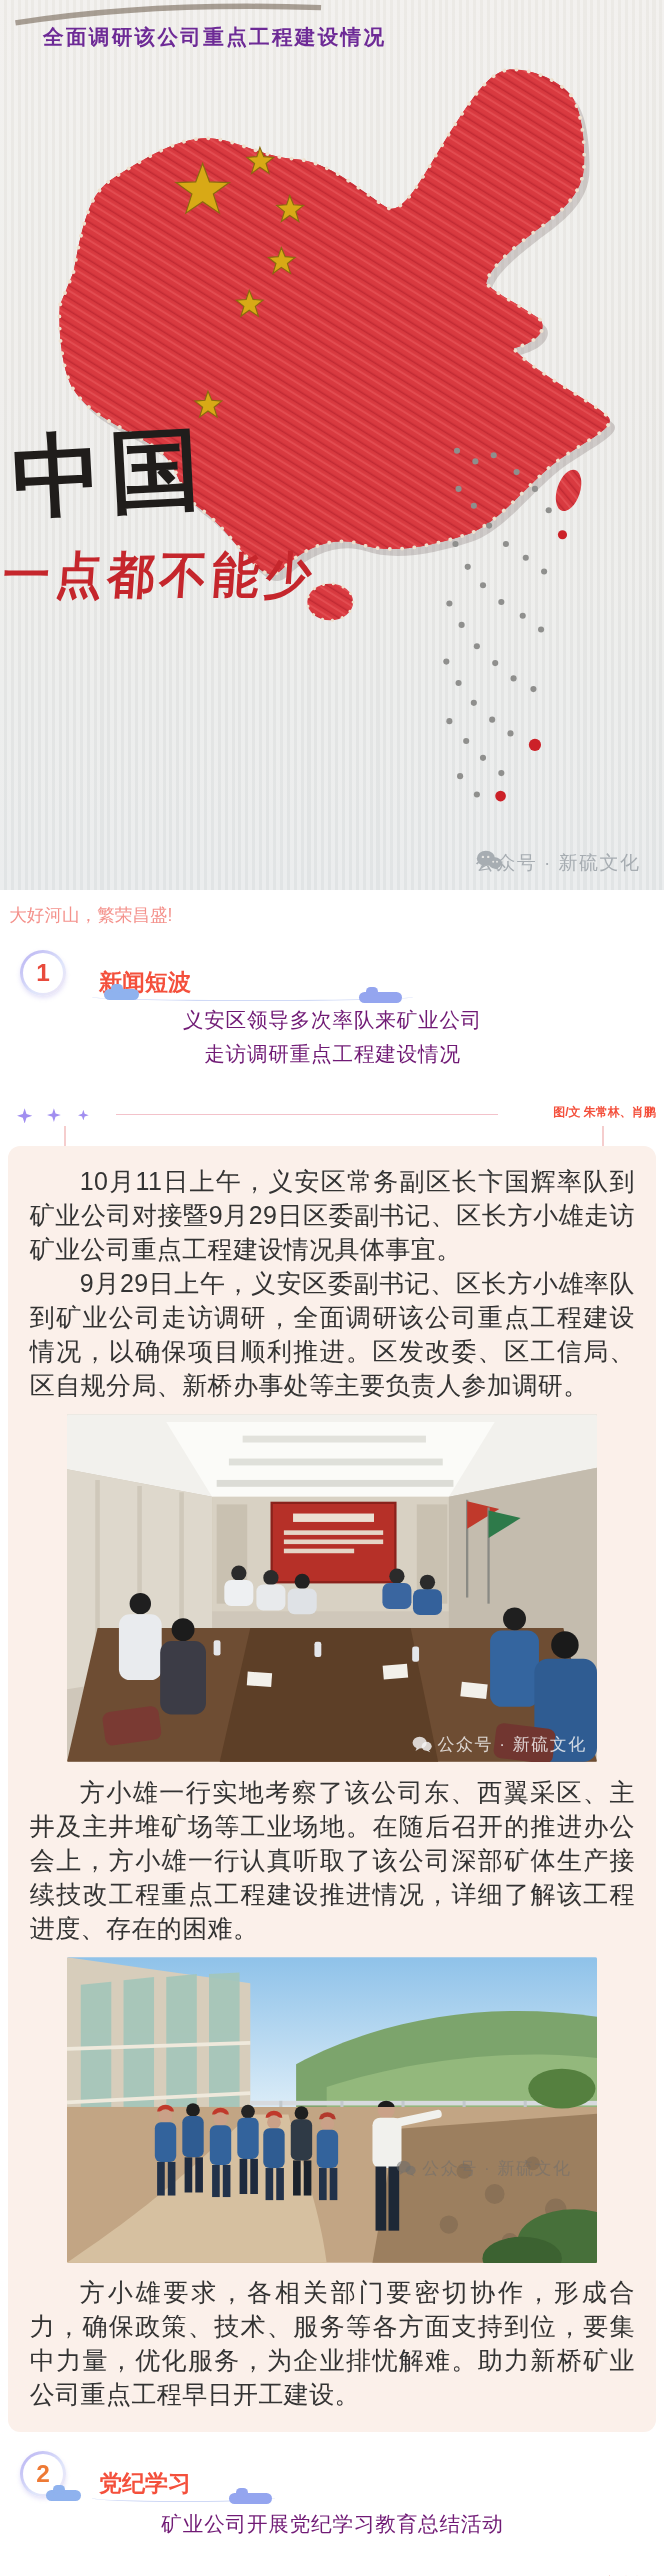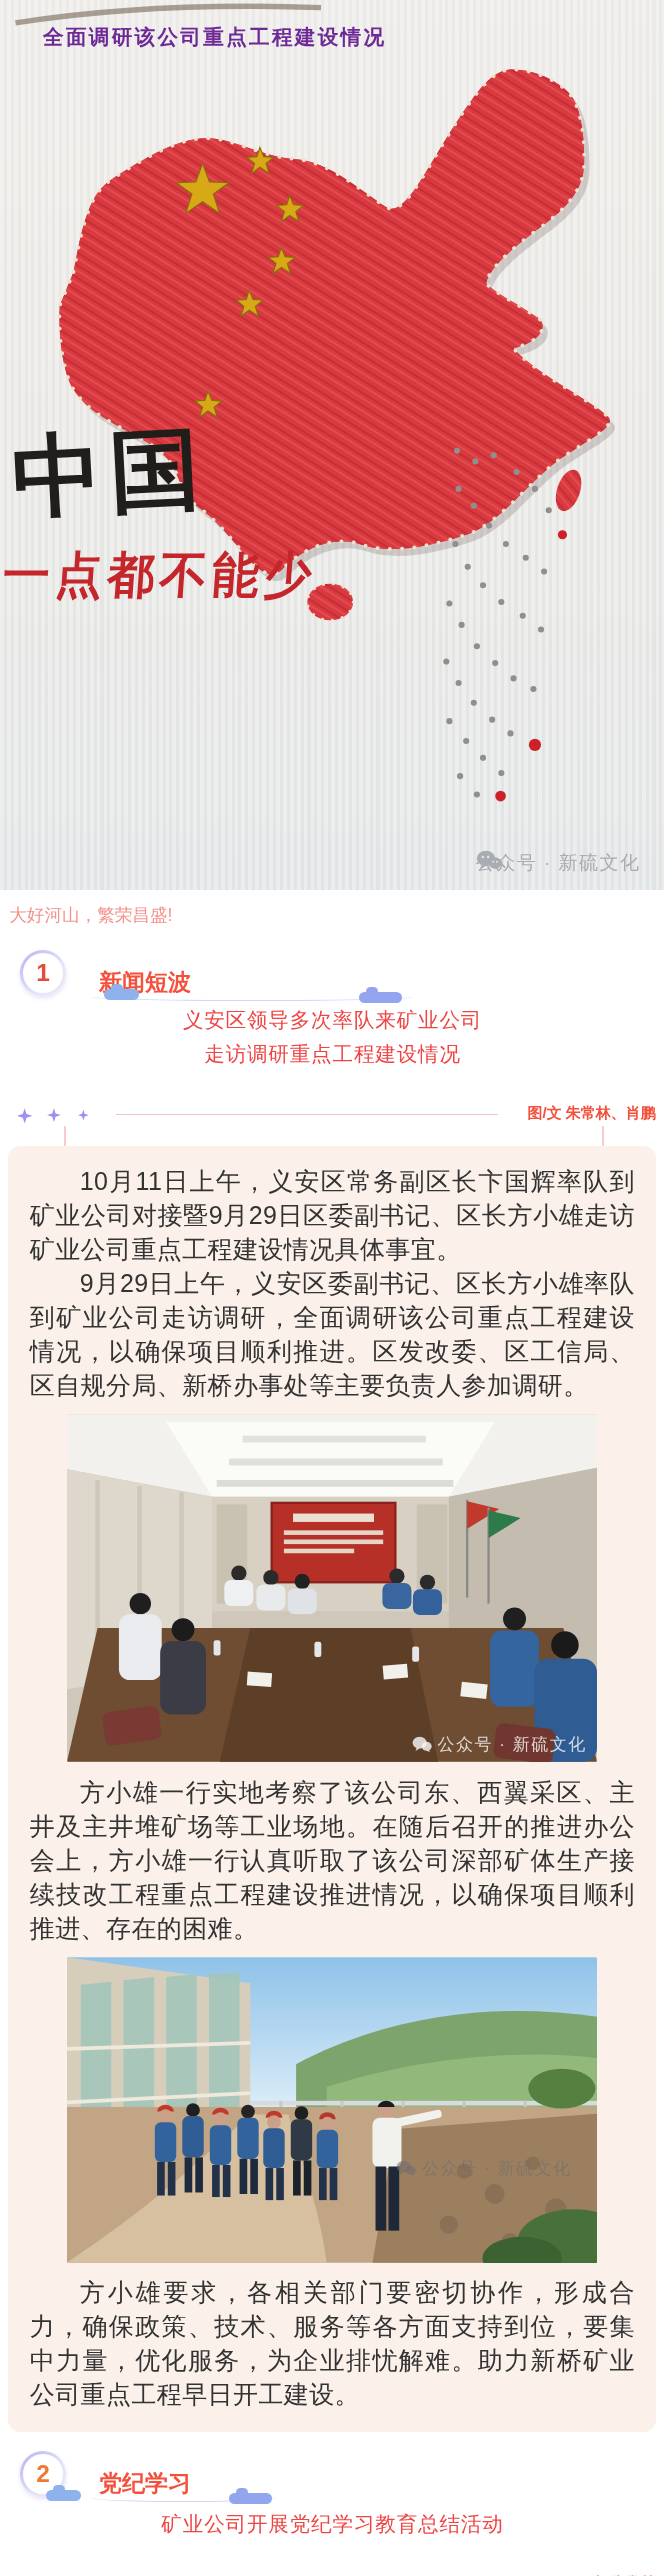--- a/index.html
+++ b/index.html
@@ -44,30 +44,30 @@
   .cloud{position:absolute;height:10.7px;border-radius:7.6px;}
   .cloud::before{content:"";position:absolute;top:-5.3px;left:6.9px;width:12.2px;height:9.2px;
     border-radius:6.1px;background:inherit;}
   .cloud-a{left:104px;bottom:-3.1px;width:35px;background:#8fb2ee;}
   .cloud-b{left:359px;bottom:-6.1px;width:43px;background:#94a5ef;}
   .swoosh{position:absolute;left:92px;bottom:-4.6px;width:321px;height:7.6px;
     border-bottom:1.5px solid #cfd9f6;border-radius:50%;}
 
   
   .sec-title{margin:6.1px 0 0 0;text-align:center;font-size:20.6px;font-weight:400;
-    color:#ef4444;line-height:34px;letter-spacing:0.8px;}
+    color:#701a75;line-height:34px;letter-spacing:0.8px;}
   .credit-row{position:relative;height:23px;margin-top:32px;}
   .sparkle{position:absolute;top:5.3px;background:#a18ef0;
     clip-path:polygon(50% 0,62% 38%,100% 50%,62% 62%,50% 100%,38% 62%,0 50%,38% 38%);}
   .sp1{left:17px;width:15.3px;height:15.3px;}
   .sp2{left:47px;width:13.8px;height:13.8px;}
   .sp3{left:78px;width:10.7px;height:10.7px;top:6.9px;}
   .credit-line{position:absolute;left:116px;top:11.5px;width:382px;height:0;
     border-top:1.5px solid #f3c2ca;}
-  .credit-text{position:absolute;right:9.2px;top:1.5px;font-size:15px;font-weight:bold;color:#f4503c;}
+  .credit-text{position:absolute;right:9.2px;top:1.5px;font-size:12px;font-weight:bold;color:#f4503c;}
 
   
   .connectors{position:relative;}
   .conn-1{height:20px;}
   .conn-2{height:54px;}
   .connectors::before,.connectors::after{content:"";position:absolute;top:0;bottom:0;width:1.5px;background:#f5cdcd;}
   .connectors::before{left:64px;}
   .connectors::after{left:602px;}
 
   .card{position:relative;margin:0 8.4px;background:#fbf0ea;border-radius:12.2px;
@@ -295,21 +295,21 @@
         <svg class="wm-ic" width="20" height="17" viewBox="0 0 34 28">
           <ellipse cx="13" cy="11" rx="12" ry="10" fill="currentColor"></ellipse>
           <path d="M8,19 L6,25 L13,21 Z" fill="currentColor"></path>
           <ellipse cx="25" cy="17" rx="8.5" ry="7.5" fill="currentColor"></ellipse>
           <path d="M28,23 L31,27 L24,24 Z" fill="currentColor"></path>
         </svg>
         <span>公众号 · 新硫文化</span>
       </div>
     </figure>
 
-    <p>方小雄一行实地考察了该公司东、西翼采区、主井及主井堆矿场等工业场地。在随后召开的推进办公会上，方小雄一行认真听取了该公司深部矿体生产接续技改工程重点工程建设推进情况，以确保项目顺利推进、存在的困难。</p>
+    <p>方小雄一行实地考察了该公司东、西翼采区、主井及主井堆矿场等工业场地。在随后召开的推进办公会上，方小雄一行认真听取了该公司深部矿体生产接续技改工程重点工程建设推进情况，详细了解该工程进度、存在的困难。</p>
 
     <figure class="photo photo-site">
       <svg width="530" height="306" viewBox="0 0 694 400">
         <defs>
           <linearGradient id="sky" x1="0" y1="0" x2="0" y2="1">
             <stop offset="0" stop-color="#8fc2e9"></stop>
               <stop offset="1" stop-color="#dcedf8"></stop>
           </linearGradient>
         </defs>
         <rect width="694" height="200" fill="url(#sky)"></rect>

